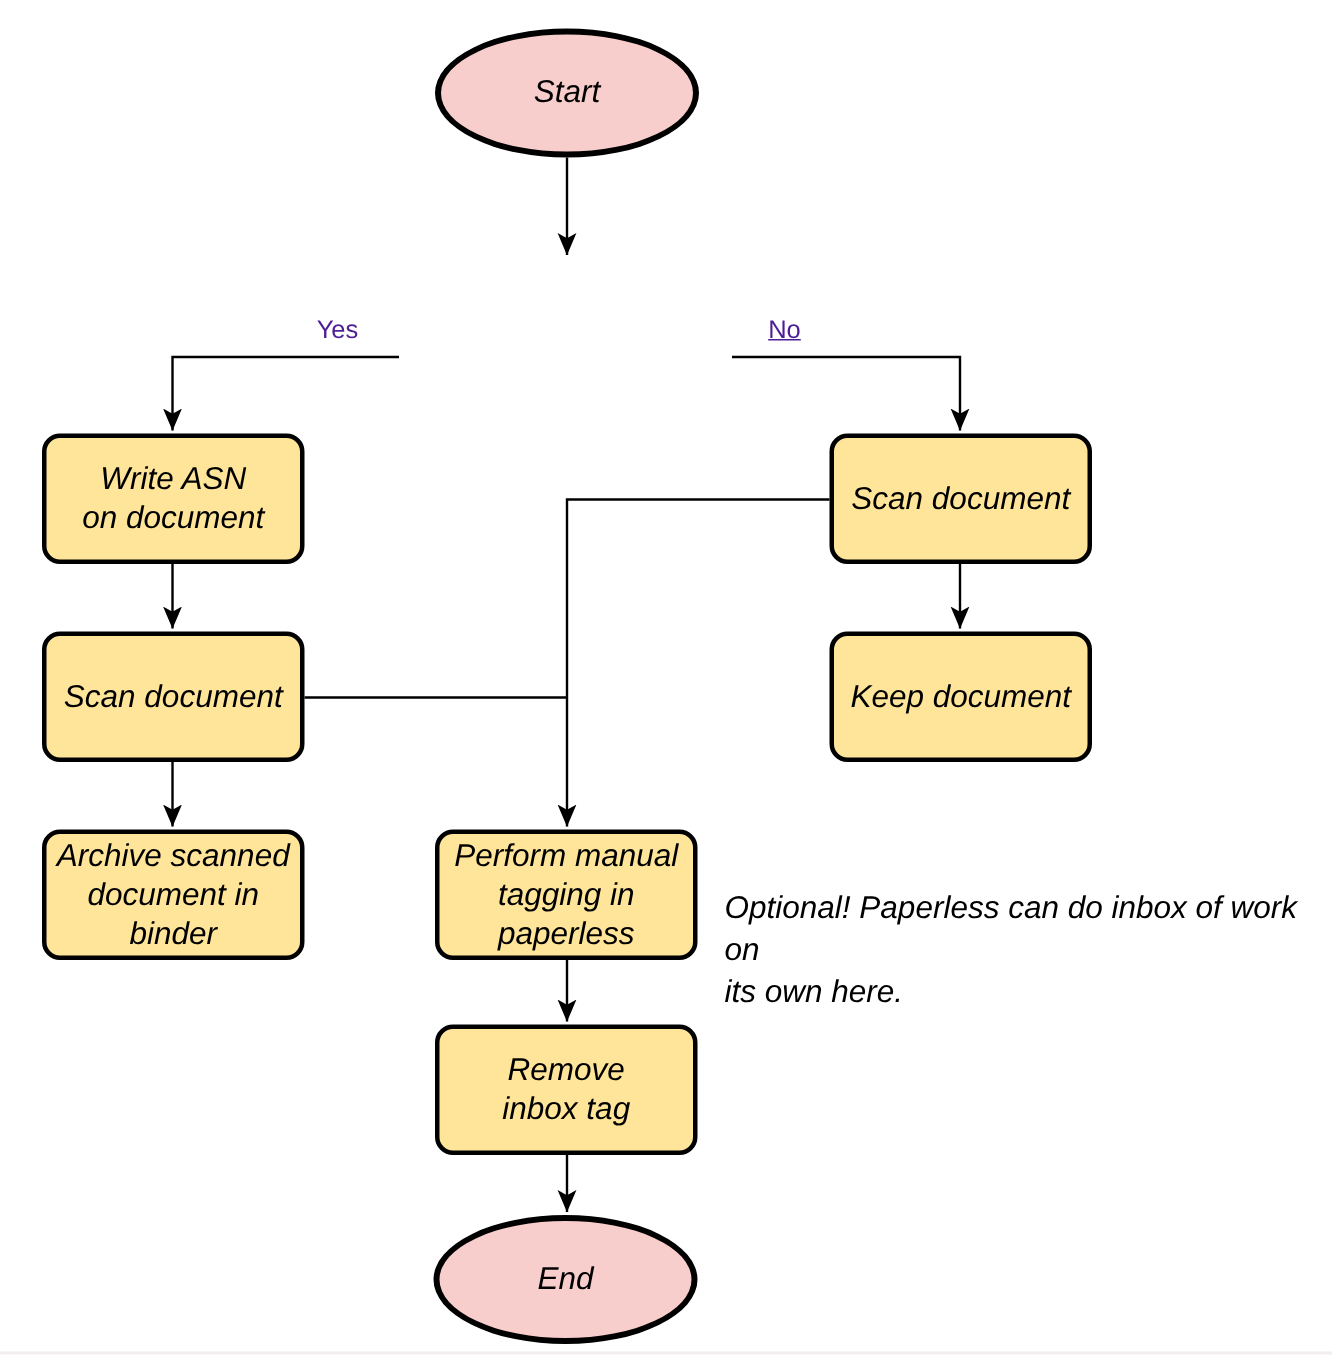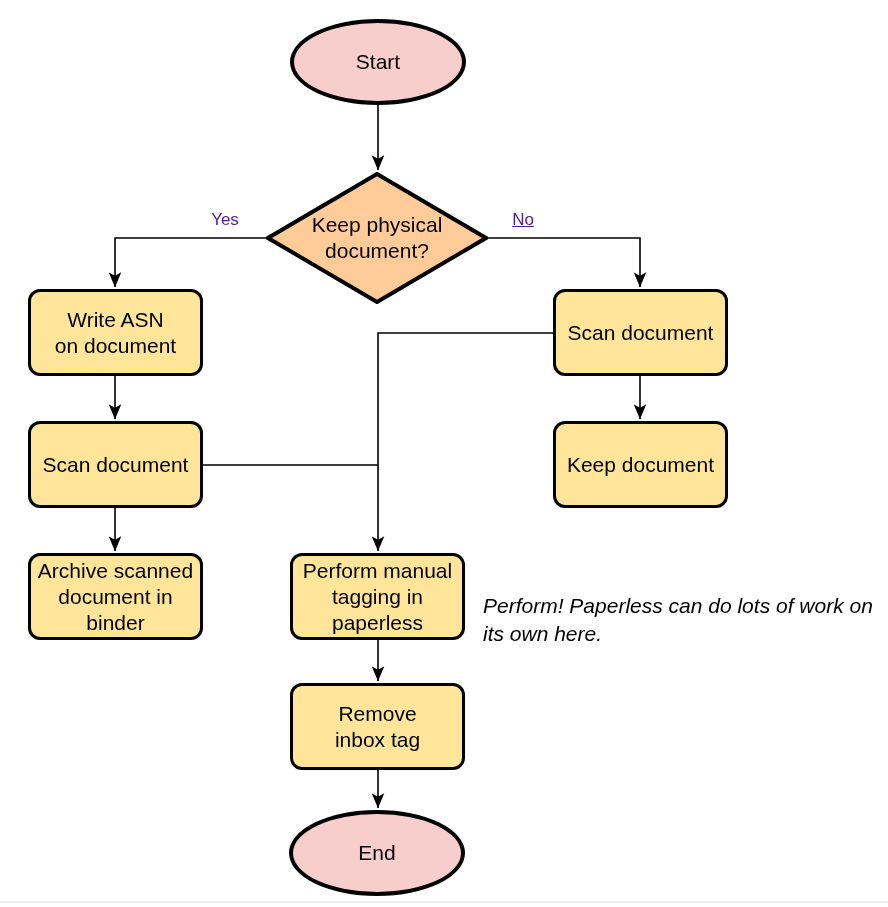--- a/index.html
+++ b/index.html
@@ -33,20 +33,21 @@
     align-items: center;
     justify-content: center;
     text-align: center;
     color: #000000;
     font-size: 21px;
     line-height: 26px;
   }
   .node-label {
     white-space: pre-line;
     display: block;
+    font-style: italic;
   }
   .process {
     background: var(--process-fill, #FFE599);
     border: 3px solid var(--stroke, #000000);
     border-radius: 12px;
   }
   .terminal {
     background: var(--terminal-fill, #F8CECC);
     border: 4px solid var(--stroke, #000000);
     border-radius: 50%;
@@ -114,27 +115,20 @@
     <path class="edge" d="M553,333 L378,333 L378,551" marker-end="url(#arrow)"></path>
     <path class="edge" d="M640,376 L640,419" marker-end="url(#arrow)"></path>
     <path class="edge" d="M378,640 L378,681" marker-end="url(#arrow)"></path>
     <path class="edge" d="M378,770 L378,808" marker-end="url(#arrow)"></path>
   </svg>
 
   <div class="node terminal" style="left:290px; top:19px; width:176px; height:86px;">
     <span class="node-label">Start</span>
   </div>
 
-  <div class="node diamond" style="left:266px; top:172px; width:222px; height:132px;">
-    <svg width="222" height="132" viewBox="0 0 222 132">
-      <polygon points="111,2 220,66 111,130 2,66"></polygon>
-    </svg>
-    <span class="node-label">Keep physical
-document?</span>
-  </div>
 
   <div class="edge-label" style="left:197px; top:210px; width:52px;">Yes</div>
 
   <div class="edge-label" style="left:495px; top:210px; width:52px;text-decoration:underline;">No</div>
 
   <div class="node process" style="left:28px; top:289px; width:175px; height:87px;">
     <span class="node-label">Write ASN
 on document</span>
   </div>
 
@@ -155,21 +149,21 @@
   <div class="node process" style="left:553px; top:421px; width:175px; height:87px;">
     <span class="node-label">Keep document</span>
   </div>
 
   <div class="node process" style="left:290px; top:553px; width:175px; height:87px;justify-content:center;">
     <span class="node-label">Perform manual
 tagging in
 paperless</span>
   </div>
 
-  <div class="annotation" style="left:483px; top:592px; width:402px;">Perform! Paperless can do lots of work on
+  <div class="annotation" style="left:483px; top:592px; width:402px;">Optional! Paperless can do inbox of work on
 its own here.</div>
 
   <div class="node terminal" style="left:289px; top:810px; width:176px; height:86px;">
     <span class="node-label">End</span>
   </div>
 
   <div class="node process" style="left:290px; top:683px; width:175px; height:87px;">
     <span class="node-label">Remove
 inbox tag</span>
   </div>

